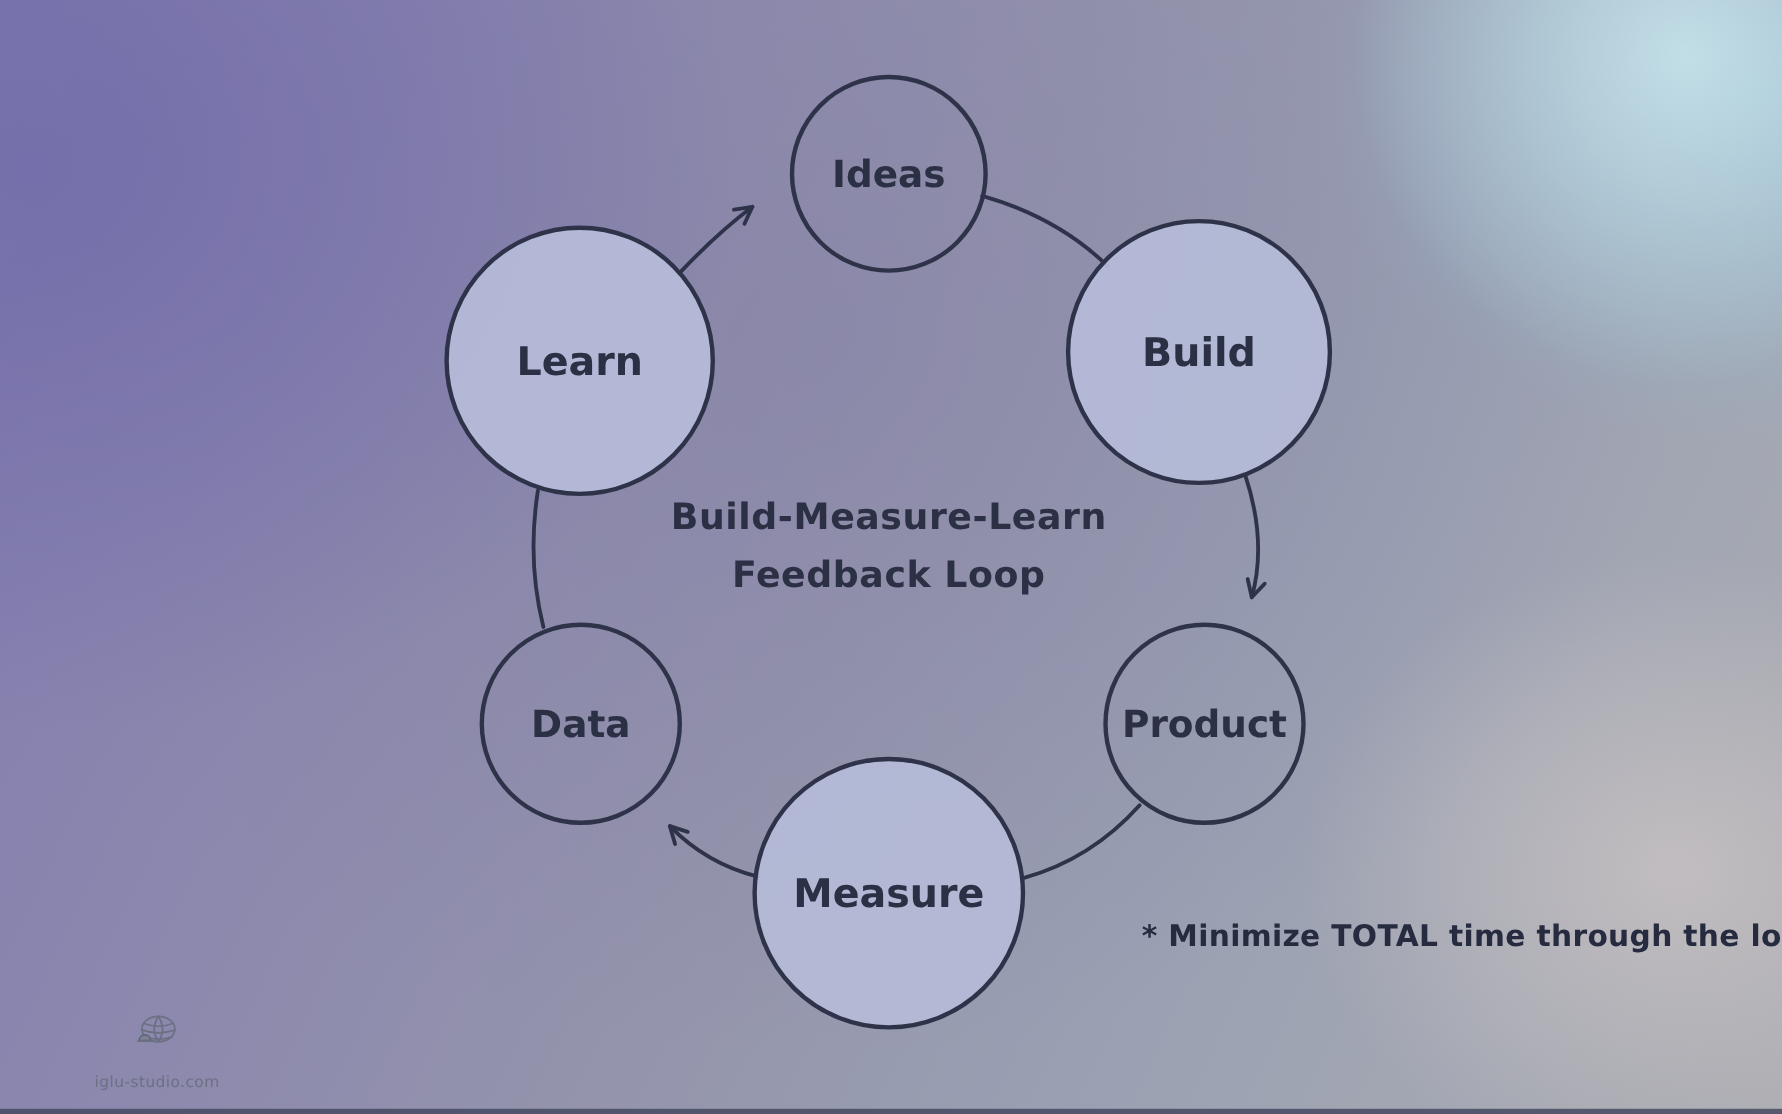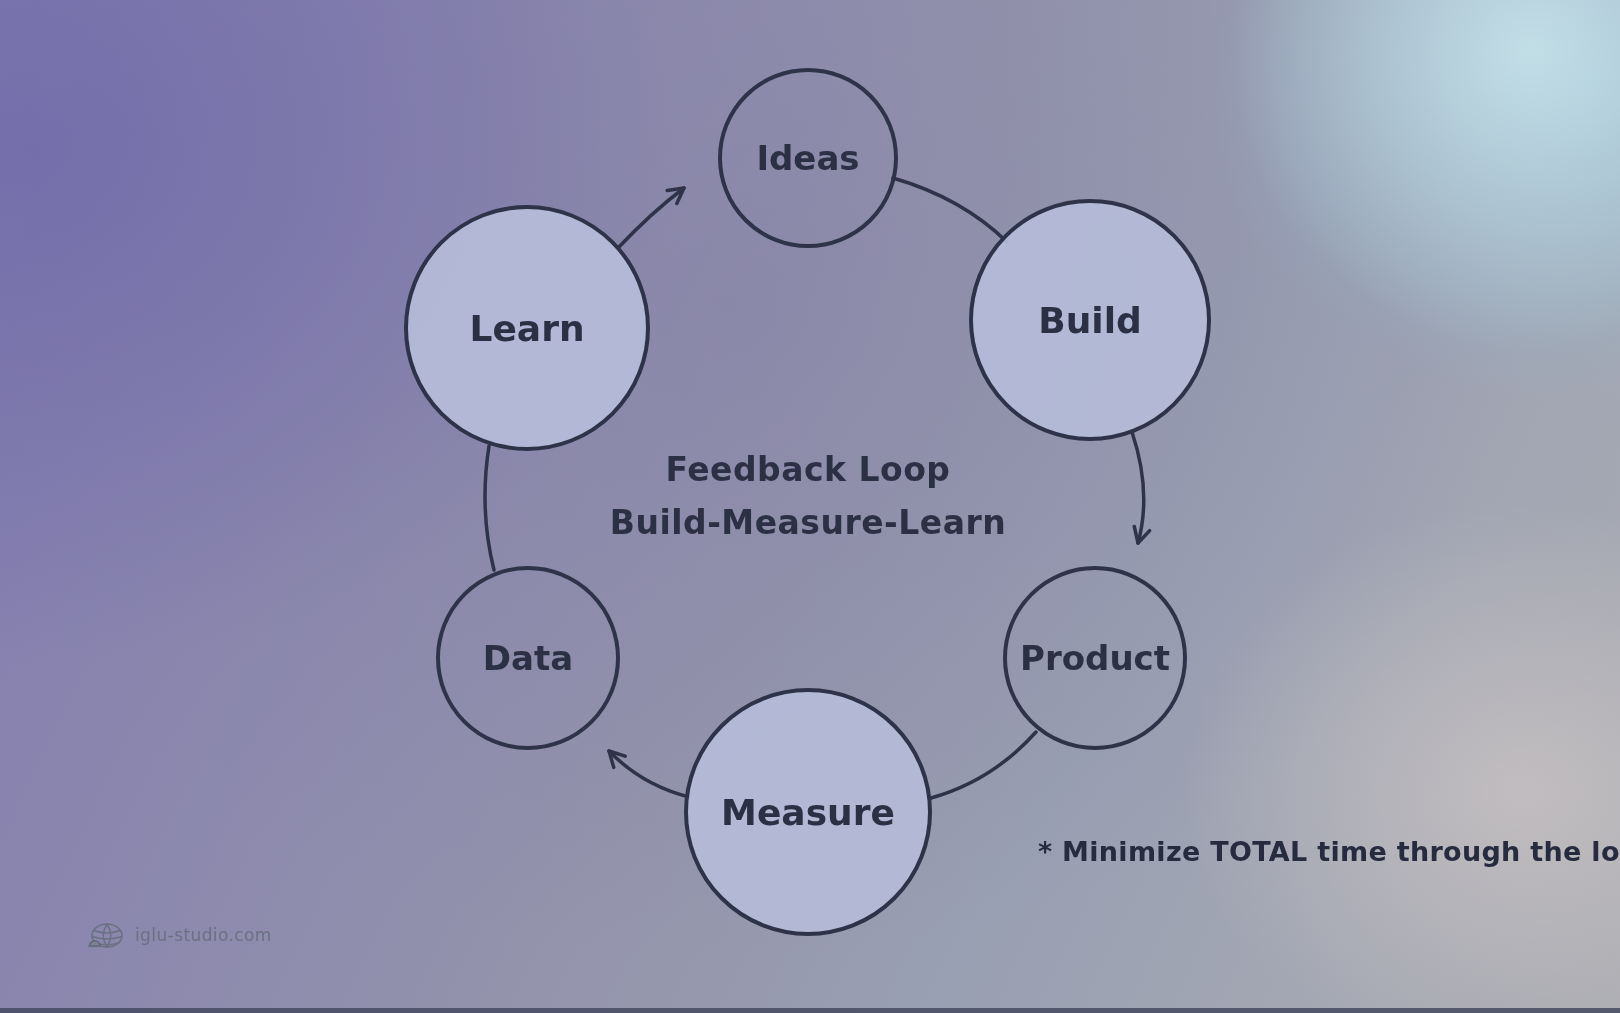--- a/index.html
+++ b/index.html
@@ -32,22 +32,22 @@
   .node-label.sm{font-size:34px;}
   .center-title{
     position:absolute;left:458px;top:443px;width:700px;text-align:center;
     color:#2c3045;font-size:33px;font-weight:600;line-height:53px;letter-spacing:.5px;
   }
   .footnote{
     position:absolute;left:1038px;top:836px;white-space:nowrap;
     color:#262b3f;font-size:27px;font-weight:600;letter-spacing:.3px;
   }
   .watermark{
-    position:absolute;left:86px;top:920px;display:flex;align-items:center;gap:9px;
-    color:#6b7183;font-size:17px;font-weight:500;letter-spacing:.4px;
+    position:absolute;left:86px;top:920px;display:flex;align-items:center;gap:26px;
+    color:#6b7183;font-size:14px;font-weight:500;letter-spacing:.4px;flex-direction:column;
   }
 </style>
 </head>
 <body>
 
 <div class="bg"></div>
 
 <svg class="diagram" width="1620" height="1013" viewBox="0 0 1620 1013">
   <defs>
     <marker id="arrowV" viewBox="0 0 26 26" markerWidth="26" markerHeight="26" refX="21" refY="13" orient="auto" markerUnits="userSpaceOnUse">
@@ -71,22 +71,22 @@
 
   <text class="node-label sm" x="808" y="158" dy="0.35em">Ideas</text>
   <text class="node-label lg" x="1090" y="320" dy="0.35em">Build</text>
   <text class="node-label sm" x="1095" y="658" dy="0.35em">Product</text>
   <text class="node-label lg" x="808" y="812" dy="0.35em">Measure</text>
   <text class="node-label sm" x="528" y="658" dy="0.35em">Data</text>
   <text class="node-label lg" x="527" y="328" dy="0.35em">Learn</text>
 </svg>
 
 <div class="center-title">
+  <div>Build-Measure-Learn</div>
   <div>Feedback Loop</div>
-  <div>Build-Measure-Learn</div>
 </div>
 
 <div class="footnote">* Minimize TOTAL time through the loop</div>
 
 <div class="watermark">
   <span style="display:inline-flex;">
     <svg width="40" height="30" viewBox="0 0 40 30">
       <g fill="none" stroke="#6b7183" stroke-width="1.6" stroke-linecap="round">
         <ellipse cx="21" cy="15.5" rx="15" ry="11.5"></ellipse>
         <path d="M8 10.5 Q21 15.5 34 10.5"></path>

